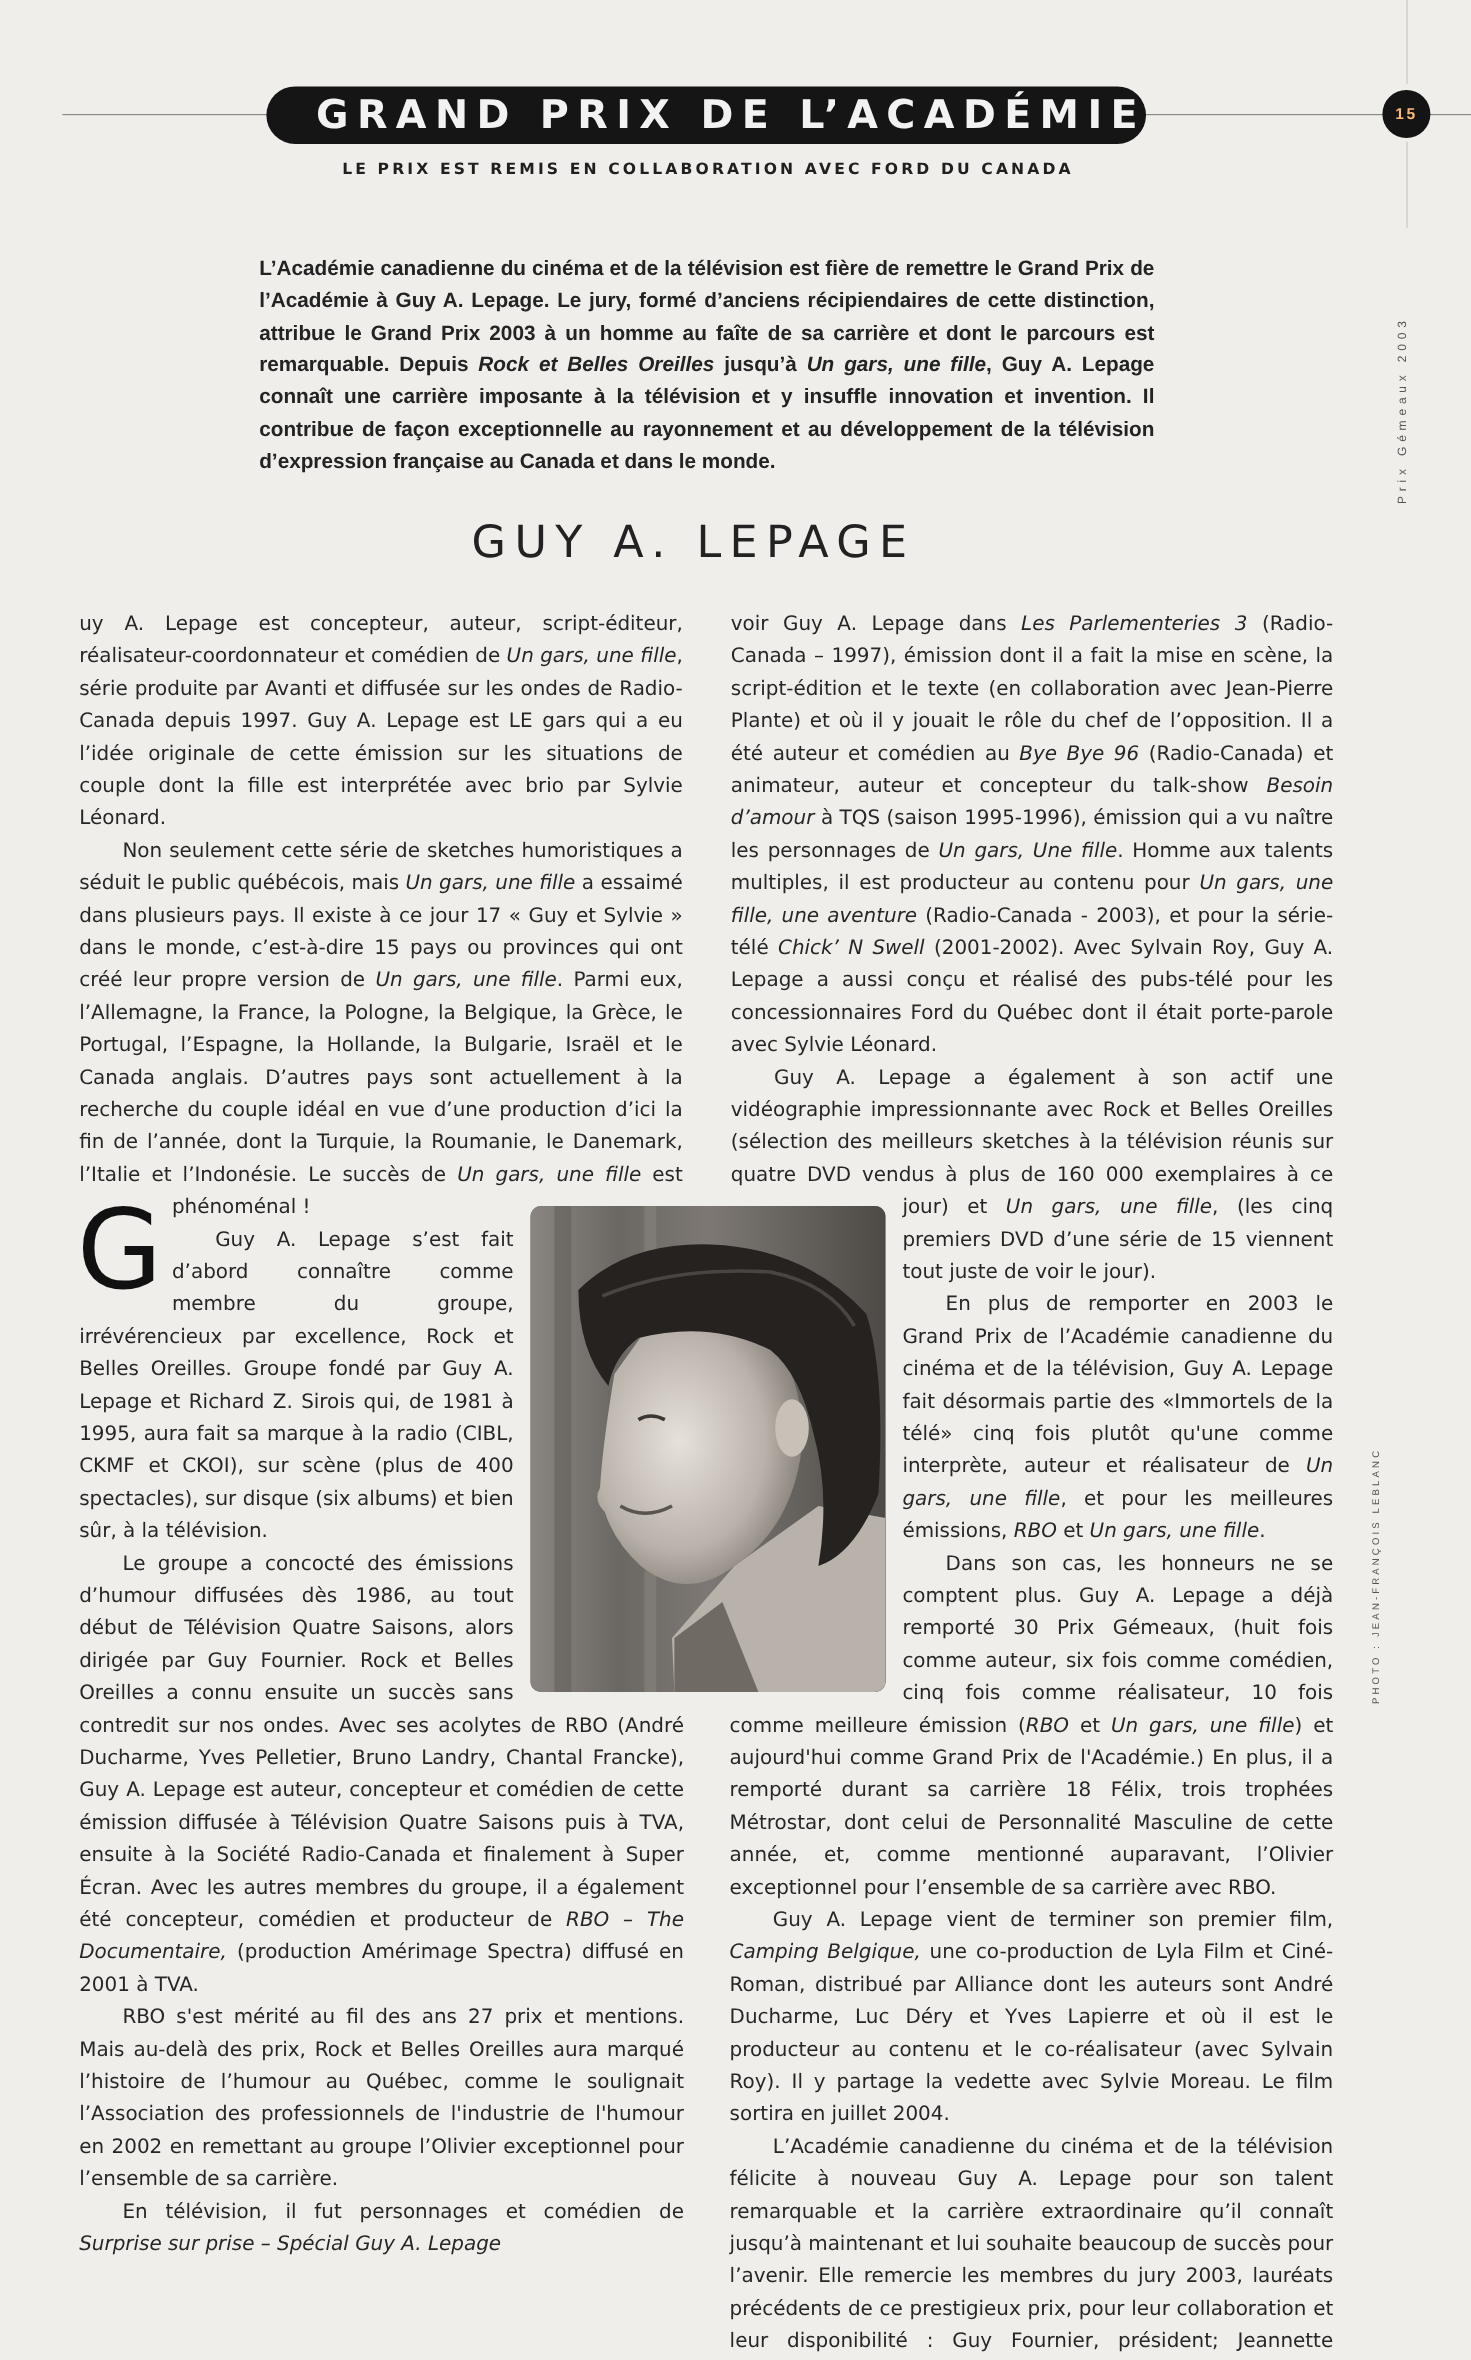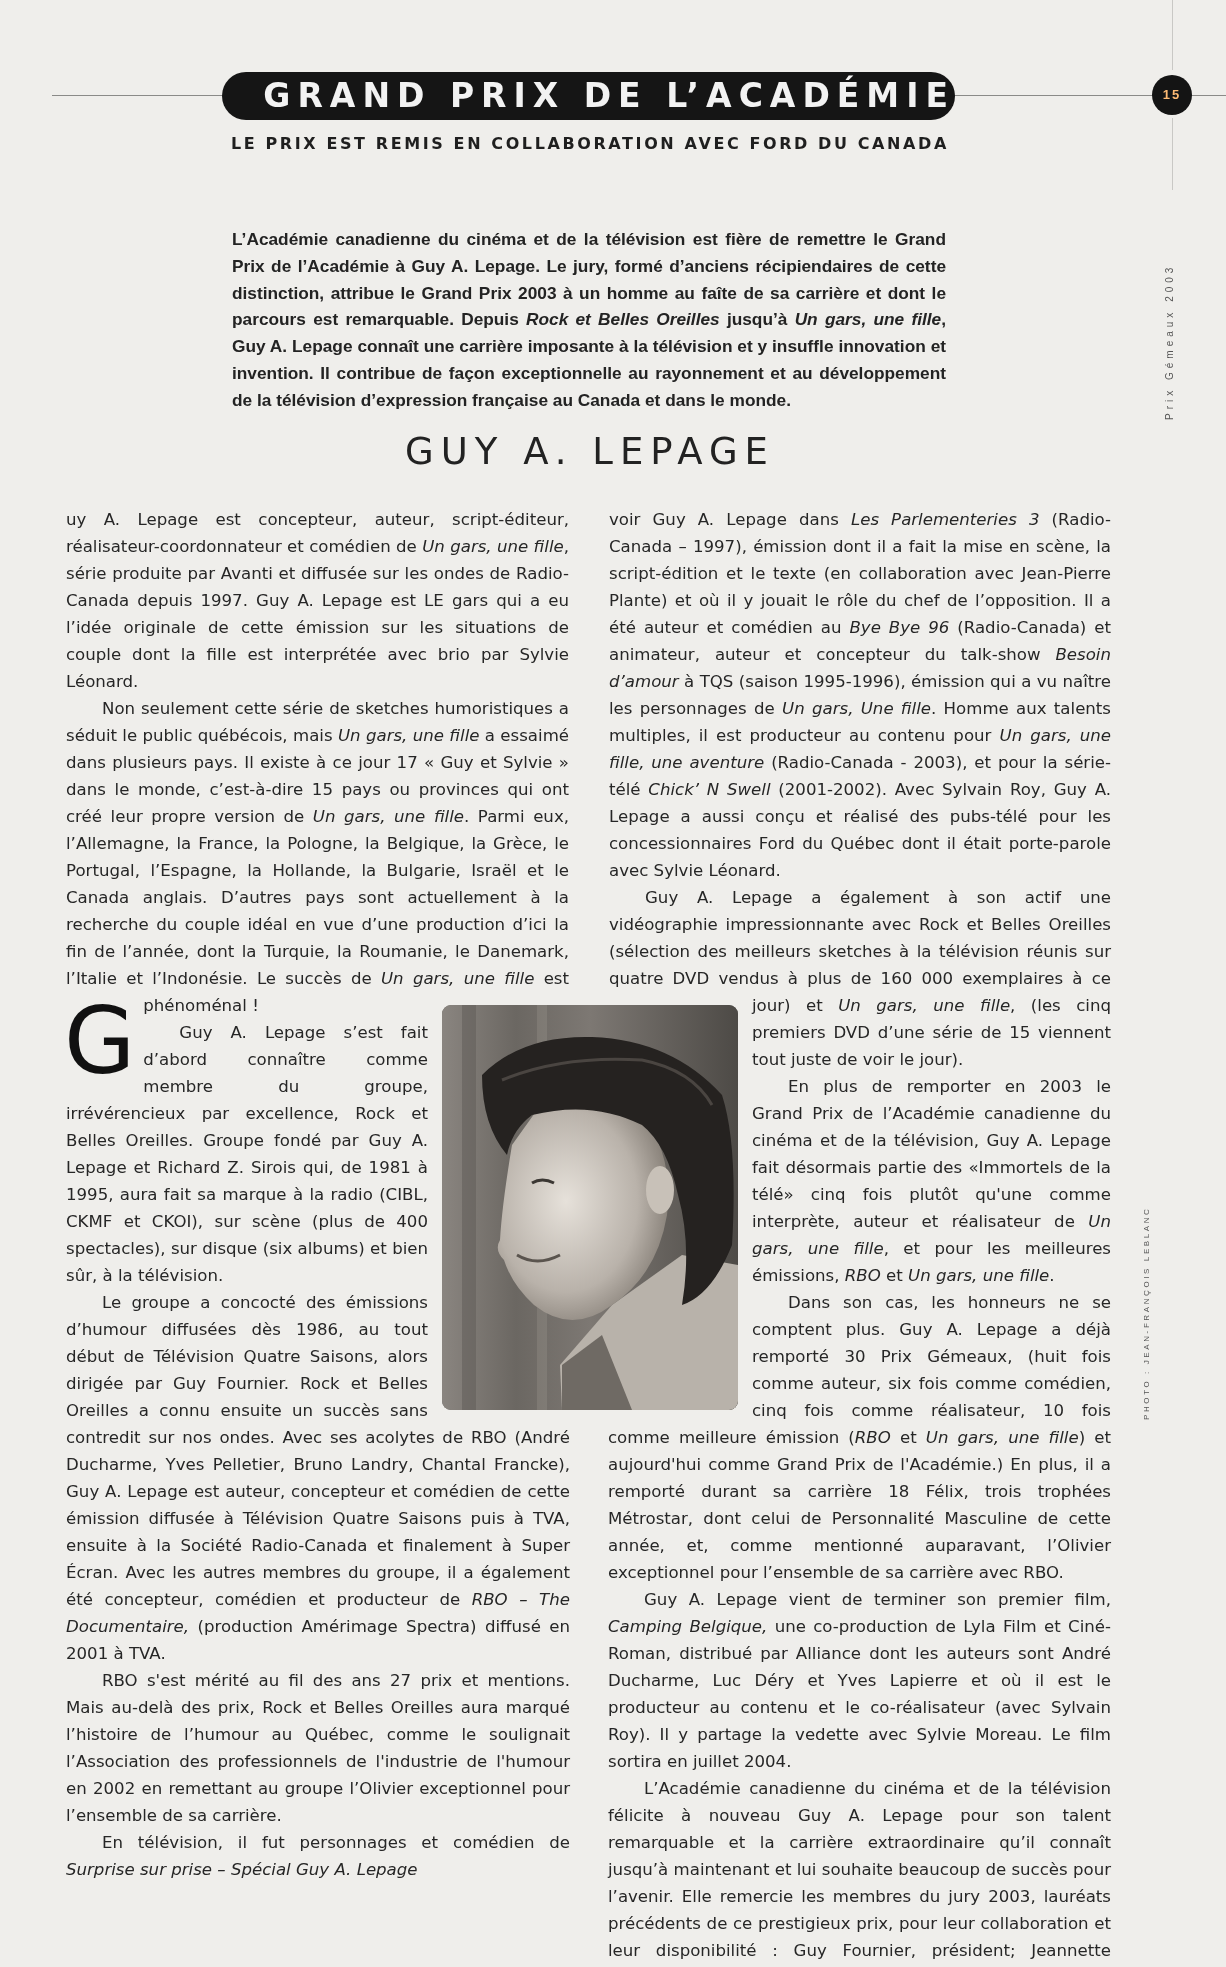--- a/index.html
+++ b/index.html
@@ -14,43 +14,43 @@
   .vline { position: absolute; width: 1px; background: #c9c8c5; }
   #banner {
     position: absolute; left: 222px; top: 72px; width: 733px; height: 48px;
     background: #151515; border-radius: 24px;
     color: #f2f2f2; text-align: right;
     font-family: "DejaVu Sans", sans-serif; font-size: 33px; font-weight: bold;
     letter-spacing: 7px; line-height: 48px;
   }
   #subtitle {
     position: absolute; left: 180px; width: 820px; top: 134px; text-align: center;
-    font-size: 16px; font-weight: bold; letter-spacing: 2.6px; color: #1f1f1f;
+    font-size: 13px; font-weight: bold; letter-spacing: 2.6px; color: #1f1f1f;
     font-family: "DejaVu Sans", sans-serif;
   }
   #page-num {
     position: absolute; left: 1152px; top: 75px; width: 40px; height: 40px;
     border-radius: 50%; background: #141414; color: #fdba74;
     font-size: 13px; font-weight: bold; text-align: center; line-height: 40px; letter-spacing: 2px;
   }
   .side-text {
     position: absolute; writing-mode: vertical-rl; transform: rotate(180deg);
     color: #555; font-size: 10px; letter-spacing: 4px; white-space: nowrap;
   }
   #side-brand { left: 1164px; top: 200px; height: 220px; }
   #photo-credit { left: 1142px; top: 1195px; height: 225px; font-size: 8px; letter-spacing: 2.6px; text-transform: uppercase; }
   #intro {
     position: absolute; left: 216px; top: 210px; width: 746px;
     font-size: 17.3px; line-height: 26.8px; font-weight: bold; color: #232323;
     text-align: justify;
     font-family: "Liberation Sans Narrow", "Liberation Sans", sans-serif;
   }
-  #intro p { margin: 16px; }
+  #intro p { margin: 0; }
   #person-name {
-    position: absolute; left: 380px; width: 420px; top: 430px; text-align: center;
+    position: absolute; left: 368px; width: 420px; top: 430px; text-align: center;
     font-size: 37px; letter-spacing: 7px; color: #222; font-family: "DejaVu Sans", sans-serif; font-weight: normal;
   }
   .col {
     position: absolute; top: 506px;
     font-size: 16.6px; line-height: 27px; color: #262626; text-align: justify;
     font-family: "DejaVu Sans", sans-serif;
   }
   .col p { margin: 0; text-indent: 36px; hyphens: auto; }
   .col p.noindent { text-indent: 0; }
   .col i { font-style: italic; margin-top: 39px; }

